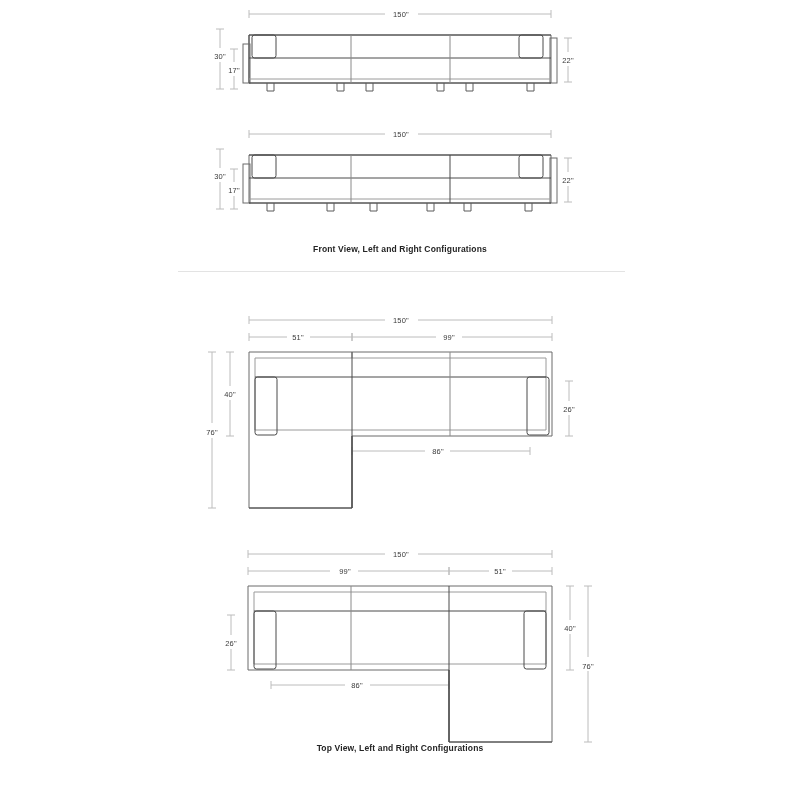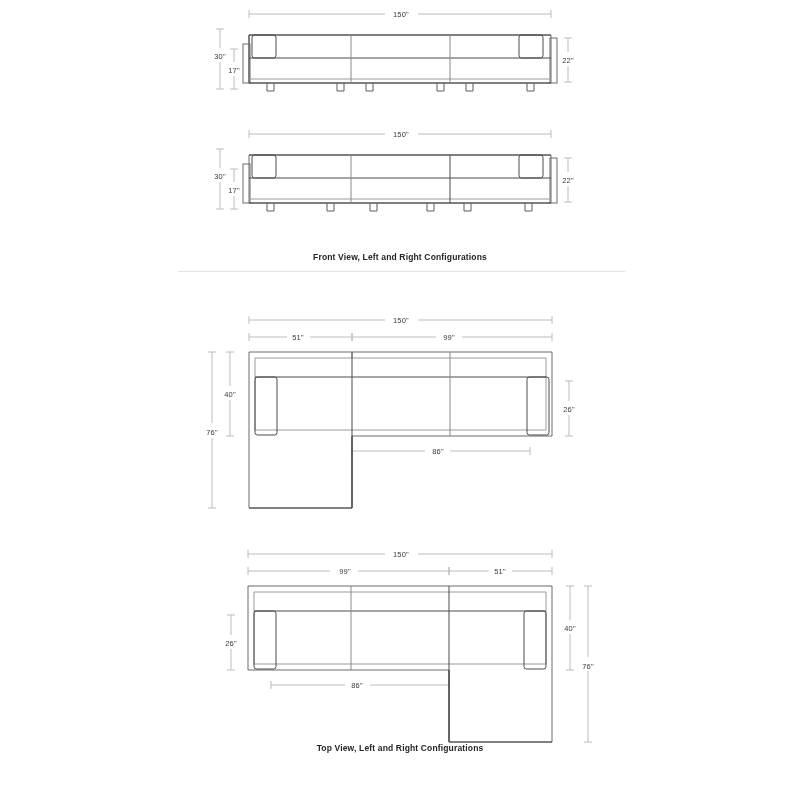--- a/index.html
+++ b/index.html
@@ -145,21 +145,21 @@
     <g fill="none" stroke="#5a5a5a" stroke-width="1">
       <path d="M267,83 L267,91 L274,91 L274,83"></path>
       <path d="M327,83 L327,91 L334,91 L334,83"></path>
       <path d="M370,83 L370,91 L377,91 L377,83"></path>
       <path d="M427,83 L427,91 L434,91 L434,83"></path>
       <path d="M464,83 L464,91 L471,91 L471,83"></path>
       <path d="M525,83 L525,91 L532,91 L532,83"></path>
     </g>
   </svg>
 
-  <div class="caption" style="top:252px">Front View, Left and Right Configurations</div>
+  <div class="caption" style="top:244px">Front View, Left and Right Configurations</div>
 
   <div class="divider" style="left:178px;top:271px;width:447px"></div>
 
   <svg width="800" height="230" style="top:305px">
     <g>
       <line x1="249" y1="11" x2="249" y2="19" stroke="#bcbcbc" stroke-width="1"></line>
       <line x1="552" y1="11" x2="552" y2="19" stroke="#bcbcbc" stroke-width="1"></line>
       <line x1="249" y1="15" x2="385" y2="15" stroke="#bcbcbc" stroke-width="1"></line>
       <line x1="418" y1="15" x2="552" y2="15" stroke="#bcbcbc" stroke-width="1"></line>
       <text class="dimtext" x="401" y="18" text-anchor="middle">150"</text>

